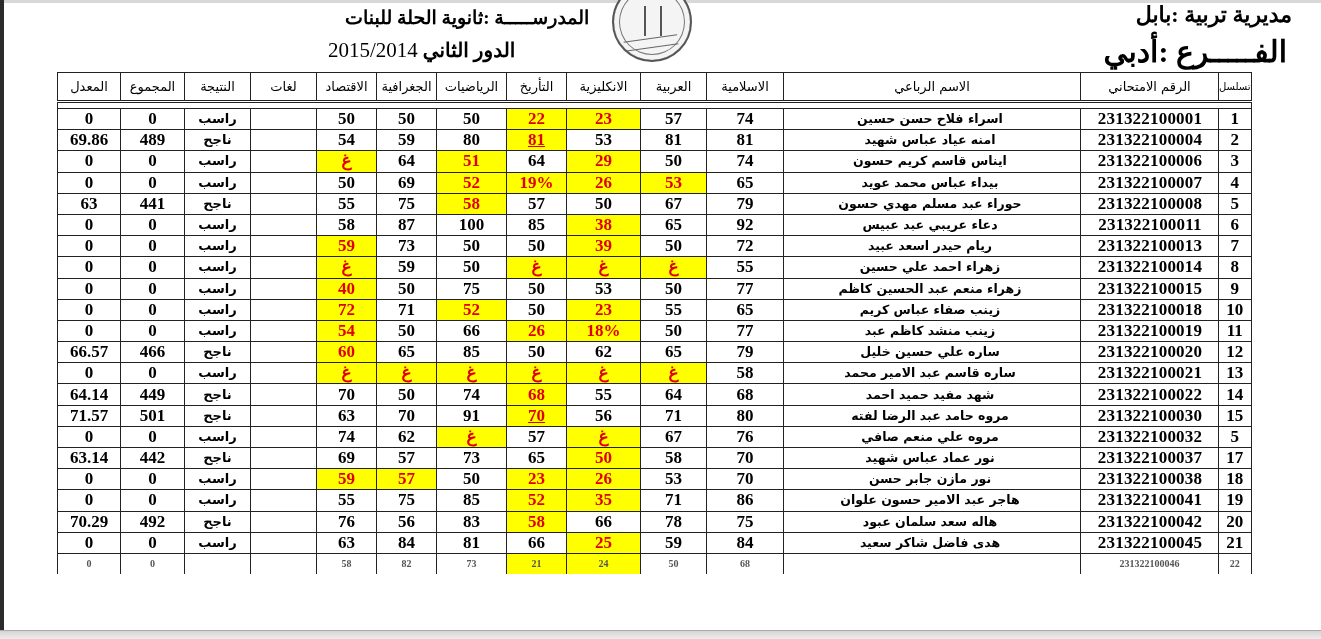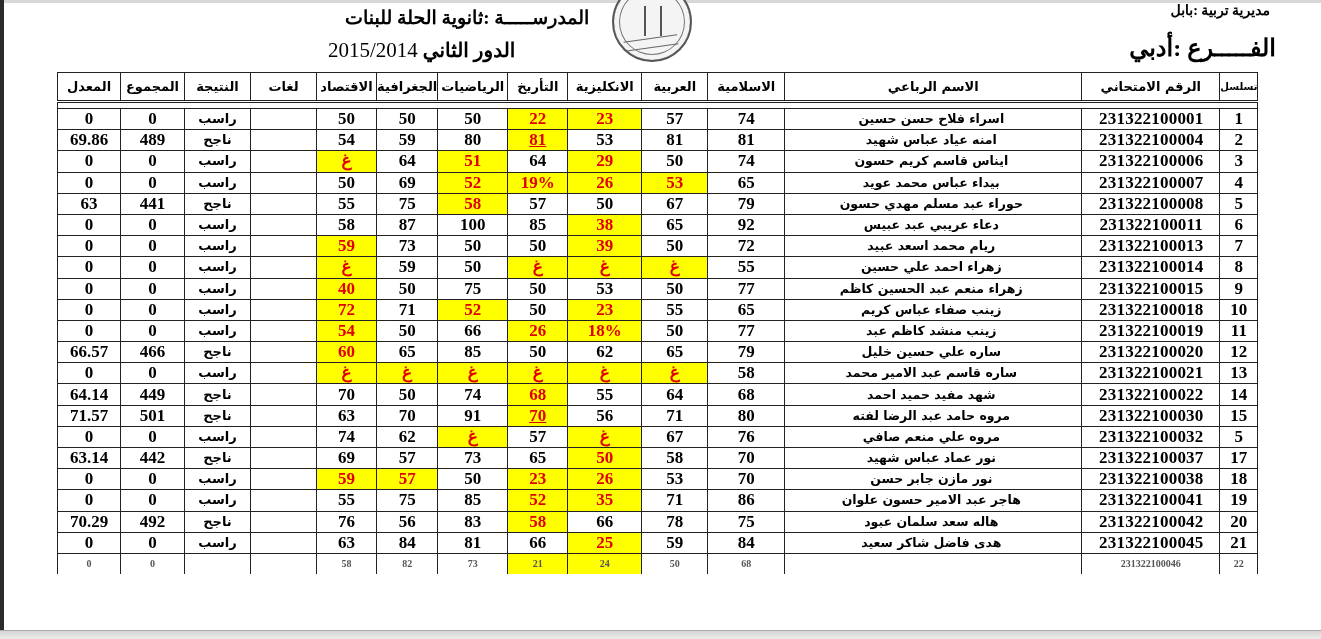--- a/index.html
+++ b/index.html
@@ -10,22 +10,22 @@
     color: #000;
   }
   .left-strip { position: absolute; left: 0; top: 0; width: 4px; height: 639px; background: #2b2b2b; }
   .top-strip { position: absolute; left: 0; top: 0; width: 1321px; height: 3px; background: #d8d8d8; }
   .bottom-bar {
     position: absolute; left: 0; top: 630px; width: 1321px; height: 9px;
     background: linear-gradient(#d5d5d5, #f0f0f0);
     border-top: 1px solid #aaa;
   }
   .hdr-text { position: absolute; font-weight: bold; direction: rtl; white-space: nowrap; }
-  .hdr-directorate { right: 51px; top: 2px; font-size: 14px; }
-  .hdr-branch { right: 45px; top: 34px; font-size: 24px; }
+  .hdr-directorate { right: 29px; top: 2px; font-size: 22px; }
+  .hdr-branch { right: 34px; top: 34px; font-size: 30px; }
   .hdr-school { left: 305px; top: 6px; font-size: 19px; margin-left: 40px; }
   .hdr-round { left: 328px; top: 38px; font-size: 20px; font-weight: bold; }
   .hdr-round .yr { font-weight: normal; font-size: 21px; margin-top: 38px; }
   .logo {
     position: absolute; left: 612px; top: -18px; width: 76px; height: 76px;
     border-radius: 50%; border: 2px solid #555; background: #f4f4f4;
     box-shadow: inset 0 0 0 5px #f4f4f4, inset 0 0 0 6px #777;
   }
   .logo .palm {
     position: absolute; left: 30px; top: 22px; width: 14px; height: 30px;
@@ -38,21 +38,21 @@
 
   table.grades {
     position: absolute; left: 57px; top: 72px;
     border-collapse: collapse; table-layout: fixed;
     direction: rtl;
   }
   table.grades th, table.grades td {
     border: 1.5px solid #222; padding: 0; text-align: center; overflow: hidden; white-space: nowrap;
   }
   table.grades thead th {
-    height: 27px; font-weight: bold; font-size: 13px;
+    height: 27px; font-weight: normal; font-size: 13px;
     font-family: "DejaVu Sans", sans-serif;
   }
   table.grades thead tr { border-bottom: 3px double #222; }
   .spacer-row td { height: 5px; border-left: none; border-right: none; }
   table.grades tbody.data td {
     height: 20.2px; font-size: 17px; font-weight: bold; line-height: 20px;
   }
   td.seq { font-size: 18px; font-weight: bold; }
   td.exam { font-size: 19px; font-weight: bold; text-align: center; letter-spacing: 0.2px; padding-left: 1px !important; }
   td.name { text-align: left; padding-right: 4px !important; font-family: "DejaVu Sans", sans-serif; font-size: 12.5px !important; }
@@ -212,21 +212,21 @@
         <td><span>87</span></td>
         <td><span>58</span></td>
         <td><span></span></td>
         <td class="result"><span>راسب</span></td>
         <td><span>0</span></td>
         <td><span>0</span></td>
       </tr>
       <tr>
         <td class="seq"><span>7</span></td>
         <td class="exam"><span>231322100013</span></td>
-        <td class="name"><span>ريام محمد اسعد عبيد</span></td>
+        <td class="name"><span>ريام حيدر اسعد عبيد</span></td>
         <td><span>72</span></td>
         <td><span>50</span></td>
         <td class="hl"><span>39</span></td>
         <td><span>50</span></td>
         <td><span>50</span></td>
         <td><span>73</span></td>
         <td class="hl"><span>59</span></td>
         <td><span></span></td>
         <td class="result"><span>راسب</span></td>
         <td><span>0</span></td>

